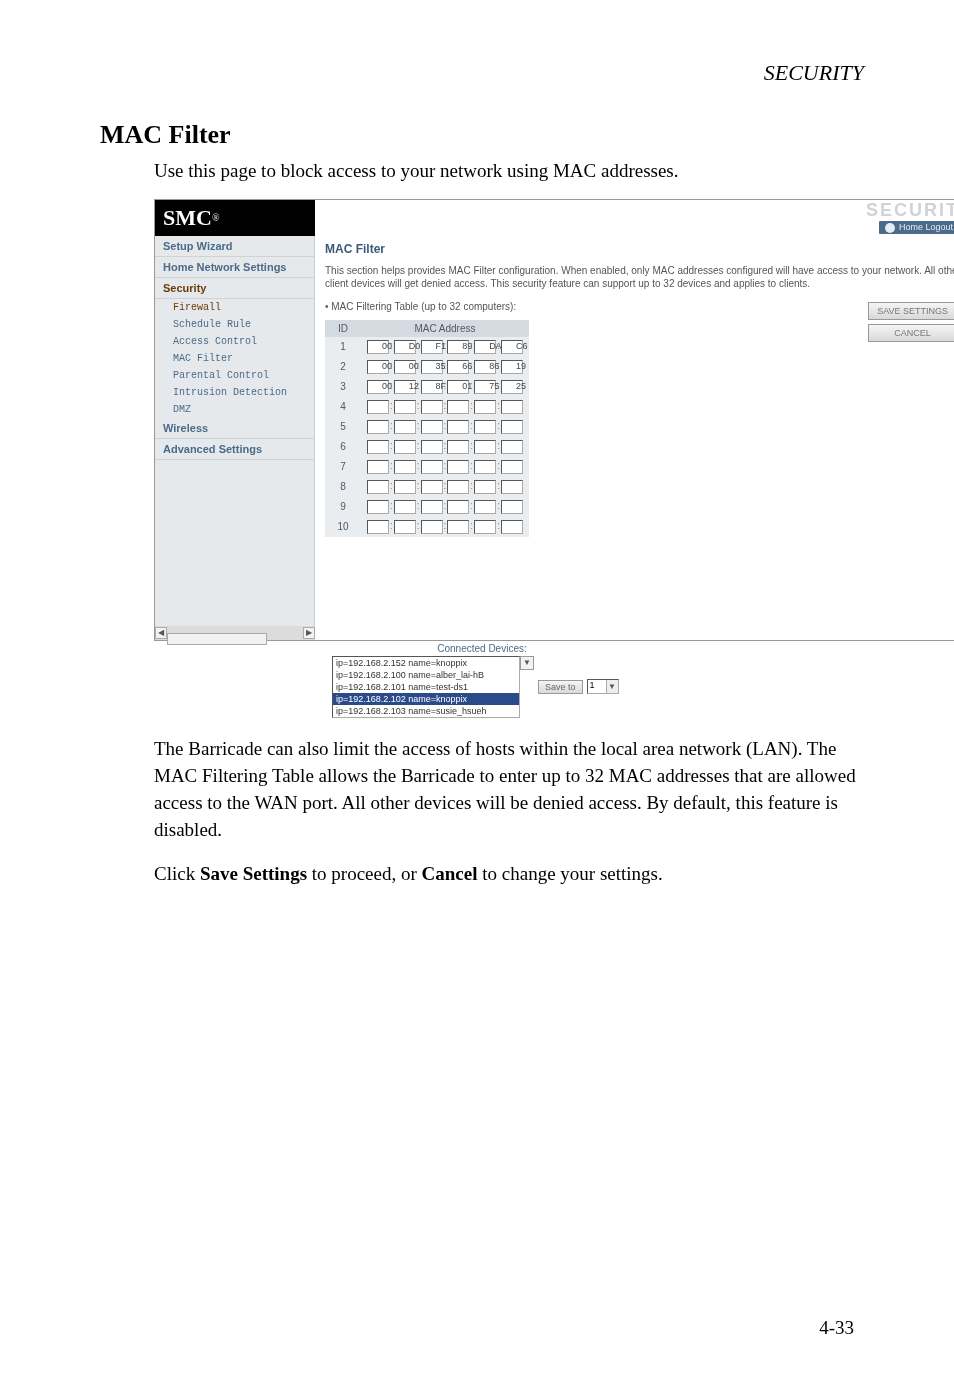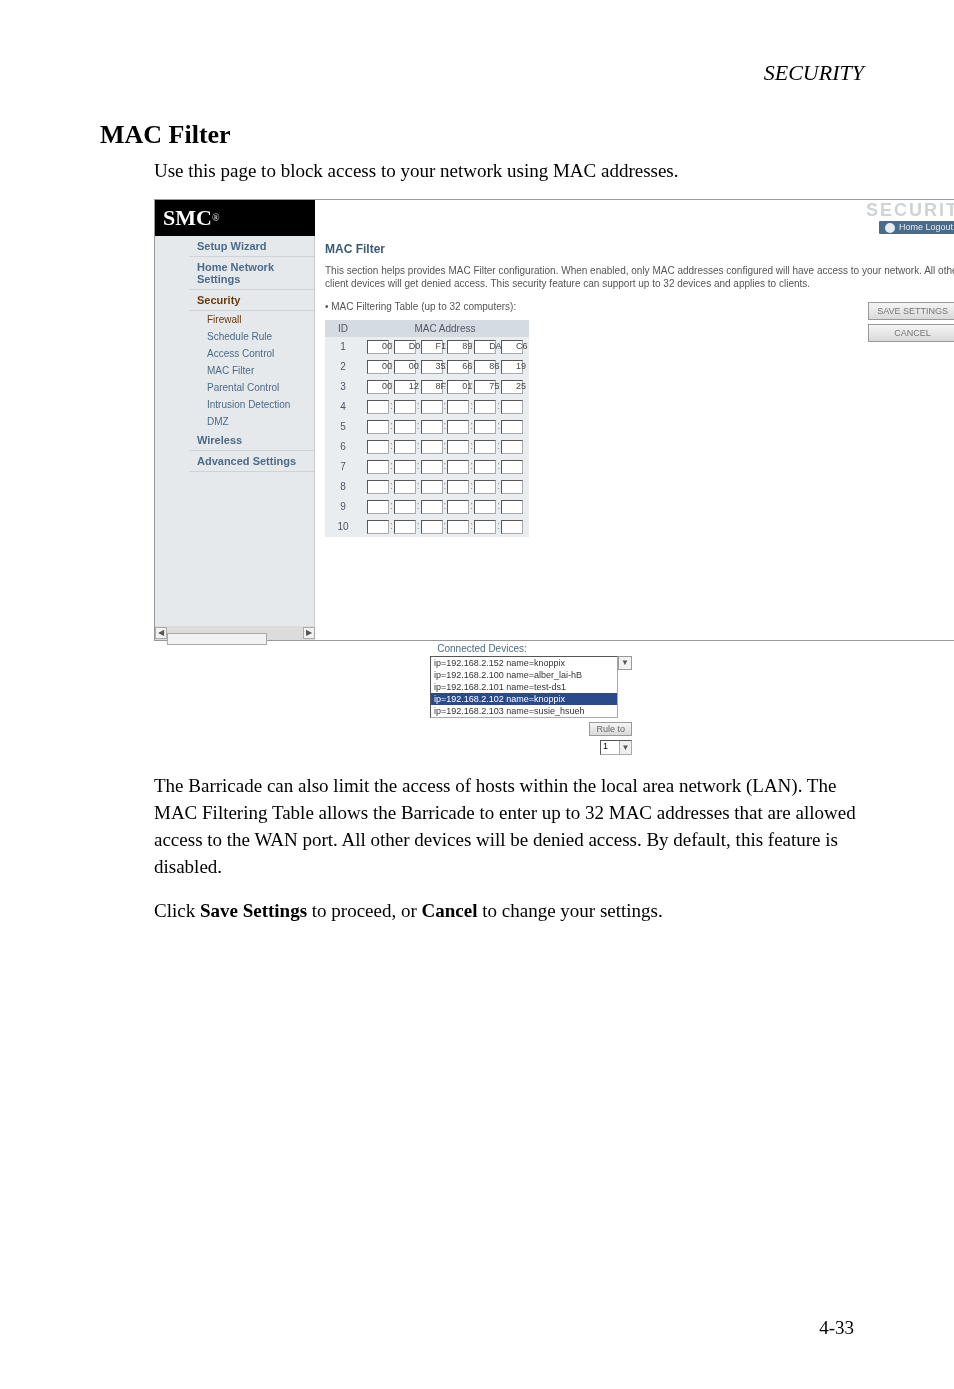--- a/index.html
+++ b/index.html
@@ -92,37 +92,37 @@
   }
   .ss-body {
     display: flex;
   }
   .ss-sidebar {
     width: 160px;
     background: #e6e9eb;
     border-right: 1px solid #c9ccce;
     padding-bottom: 12px;
     min-height: 390px;
-    padding-left: 34px;
   }
   .ss-sidebar .top-item {
     padding: 4px 8px;
     color: #4a6b8a;
     font-size: 11px;
     border-bottom: 1px solid #d0d3d5;
     font-weight: bold;
   }
   .ss-sidebar .top-item.active {
     color: #6b3a0a;
     background:#e6e9eb;
   }
   .ss-sidebar .sub-item {
     padding: 3px 8px 3px 18px;
     color: #4a6b8a;
     font-size: 10px;
+    font-family: Liberation Mono, monospace;
   }
   .ss-sidebar .sub-item.active {
     color: #6b3a0a;
   }
   .ss-main {
     flex: 1;
     background: #fff;
     padding: 6px 10px 10px 10px;
     position: relative;
     min-height: 390px;
@@ -243,21 +243,21 @@
     width: 300px;
     font-family: Verdana, Arial, sans-serif;
     font-size: 9px;
   }
   .connected-title {
     text-align:center;
     color:#4a6b8a;
     font-size:10px;
     margin-bottom:2px;
   }
-  .connected-row { display:flex; gap:4px; align-items:flex-end;flex-direction:column; }
+  .connected-row { display:flex; gap:4px; align-items:center; }
   .dev-list {
     background:#fff;
     border:1px inset #aaa;
     width: 188px;
     height: 62px;
     overflow:hidden;
     font-size:9px;
   }
   .dev-item {
     padding:1px 3px;
@@ -428,21 +428,21 @@
     <div style="display:flex;">
       <div class="dev-list" id="dev-list">
           <div class="dev-item">ip=192.168.2.152 name=knoppix</div>
           <div class="dev-item">ip=192.168.2.100 name=alber_lai-hB</div>
           <div class="dev-item">ip=192.168.2.101 name=test-ds1</div>
           <div class="dev-item sel">ip=192.168.2.102 name=knoppix</div>
           <div class="dev-item">ip=192.168.2.103 name=susie_hsueh</div>
         </div>
       <div class="dd-handle">▼</div>
     </div>
-    <div class="copyto-btn">Rule to</div>
+    <div class="copyto-btn">Save to</div>
     <div class="mini-select">
       <div class="val">1</div>
       <div class="arr">▼</div>
     </div>
   </div>
 </div>
 
 <p class="body-para">The Barricade can also limit the access of hosts within the local area network (LAN). The MAC Filtering Table allows the Barricade to enter up to 32 MAC addresses that are allowed access to the WAN port. All other devices will be denied access. By default, this feature is disabled.</p>
 
 <p class="body-para">

